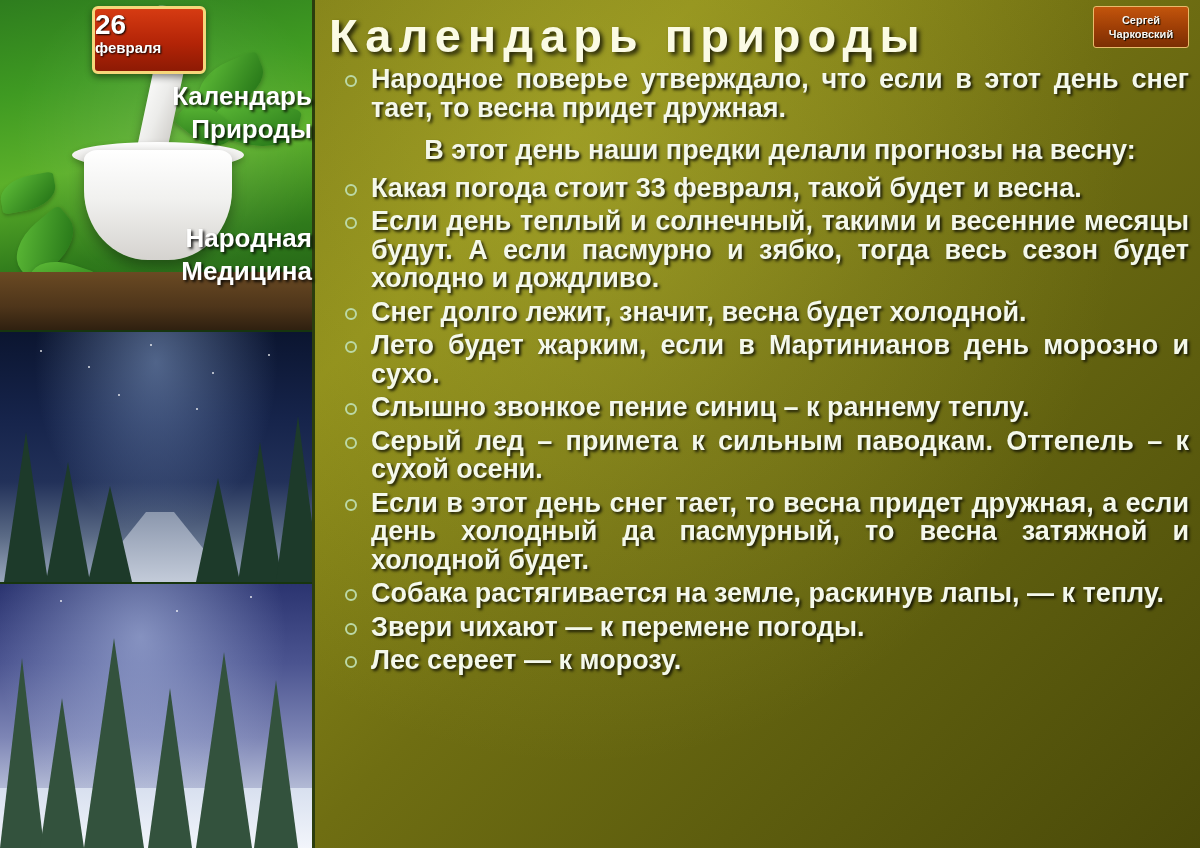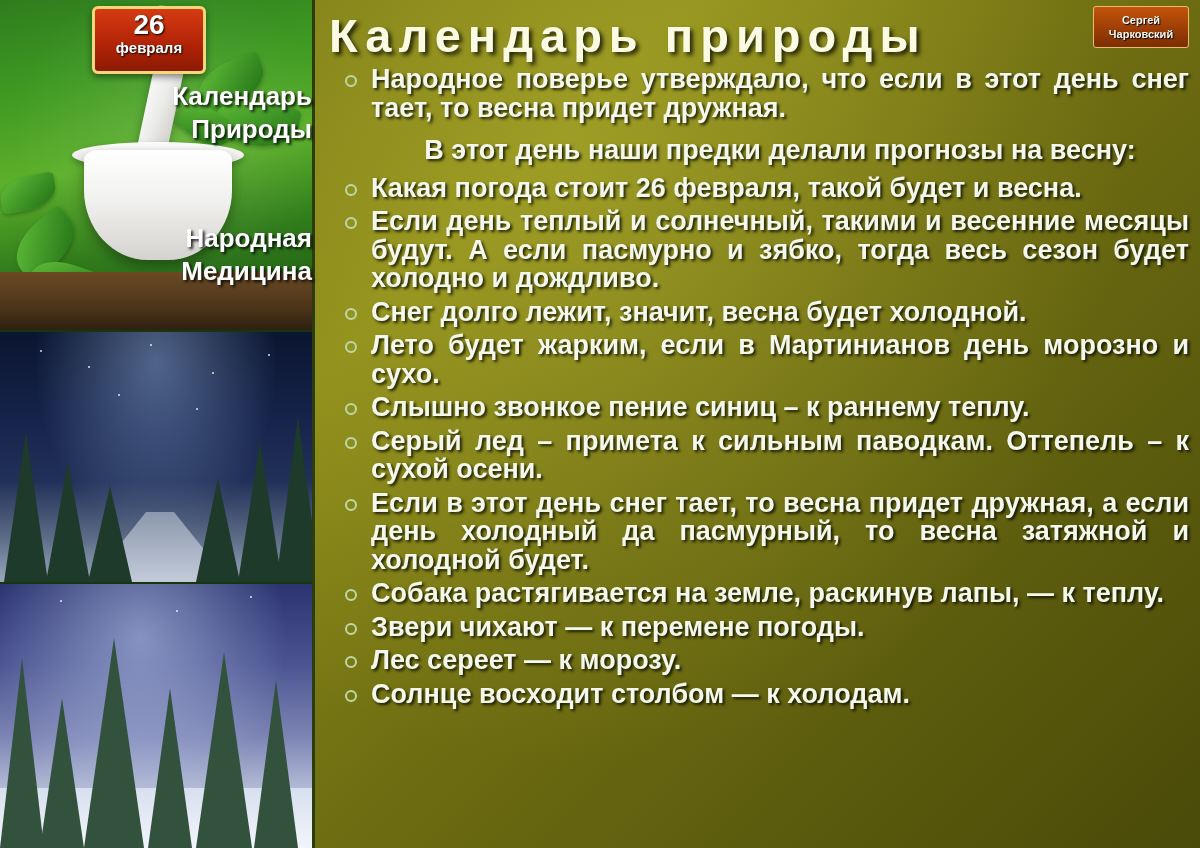--- a/index.html
+++ b/index.html
@@ -100,21 +100,21 @@
   .date-badge {
     position: absolute;
     left: 92px;
     top: 6px;
     width: 108px;
     height: 62px;
     background: linear-gradient(180deg,#d63b12 0%,#b32407 55%,#8d1a04 100%);
     border: 3px solid #f6d77a;
     border-radius: 6px;
     box-shadow: 0 3px 7px rgba(0,0,0,0.45);
-    text-align: center;
+    text-align: left;
     color: #ffffff;
     z-index: 6;
   }
   .date-day {
     display: block;
     margin-top: 1px;
     font-size: 28px;
     font-weight: bold;
     line-height: 30px;
     text-shadow: 1px 1px 2px #000;
@@ -333,27 +333,26 @@
     <h1 class="head-title">Календарь природы</h1>
 
     <div class="watermark">
       <div>Сергей</div>
       <div>Чарковский</div>
     </div>
 
     <ul class="list">
       <li class="bullet">Народное поверье утверждало, что если в этот день снег тает, то весна придет дружная.</li>
       <li class="nobullet">В этот день наши предки делали прогнозы на весну:</li>
-      <li class="bullet">Какая погода стоит 26 февраля, такой будет и весна.</li>
+      <li class="bullet">Какая погода стоит 33 февраля, такой будет и весна.</li>
       <li class="bullet">Если день теплый и солнечный, такими и весенние месяцы будут. А если пасмурно и зябко, тогда весь сезон будет холодно и дождливо.</li>
       <li class="bullet">Снег долго лежит, значит, весна будет холодной.</li>
       <li class="bullet">Лето будет жарким, если в Мартинианов день морозно и сухо.</li>
       <li class="bullet">Слышно звонкое пение синиц – к раннему теплу.</li>
       <li class="bullet">Серый лед – примета к сильным паводкам. Оттепель – к сухой осени.</li>
       <li class="bullet">Если в этот день снег тает, то весна придет дружная, а если день холодный да пасмурный, то весна затяжной и холодной будет.</li>
       <li class="bullet">Собака растягивается на земле, раскинув лапы, — к теплу.</li>
       <li class="bullet">Звери чихают — к перемене погоды.</li>
       <li class="bullet">Лес сереет — к морозу.</li>
-      <li class="bullet">Солнце восходит столбом — к холодам.</li>
     </ul>
   </div>
 
 </div>
 
 </body></html>

